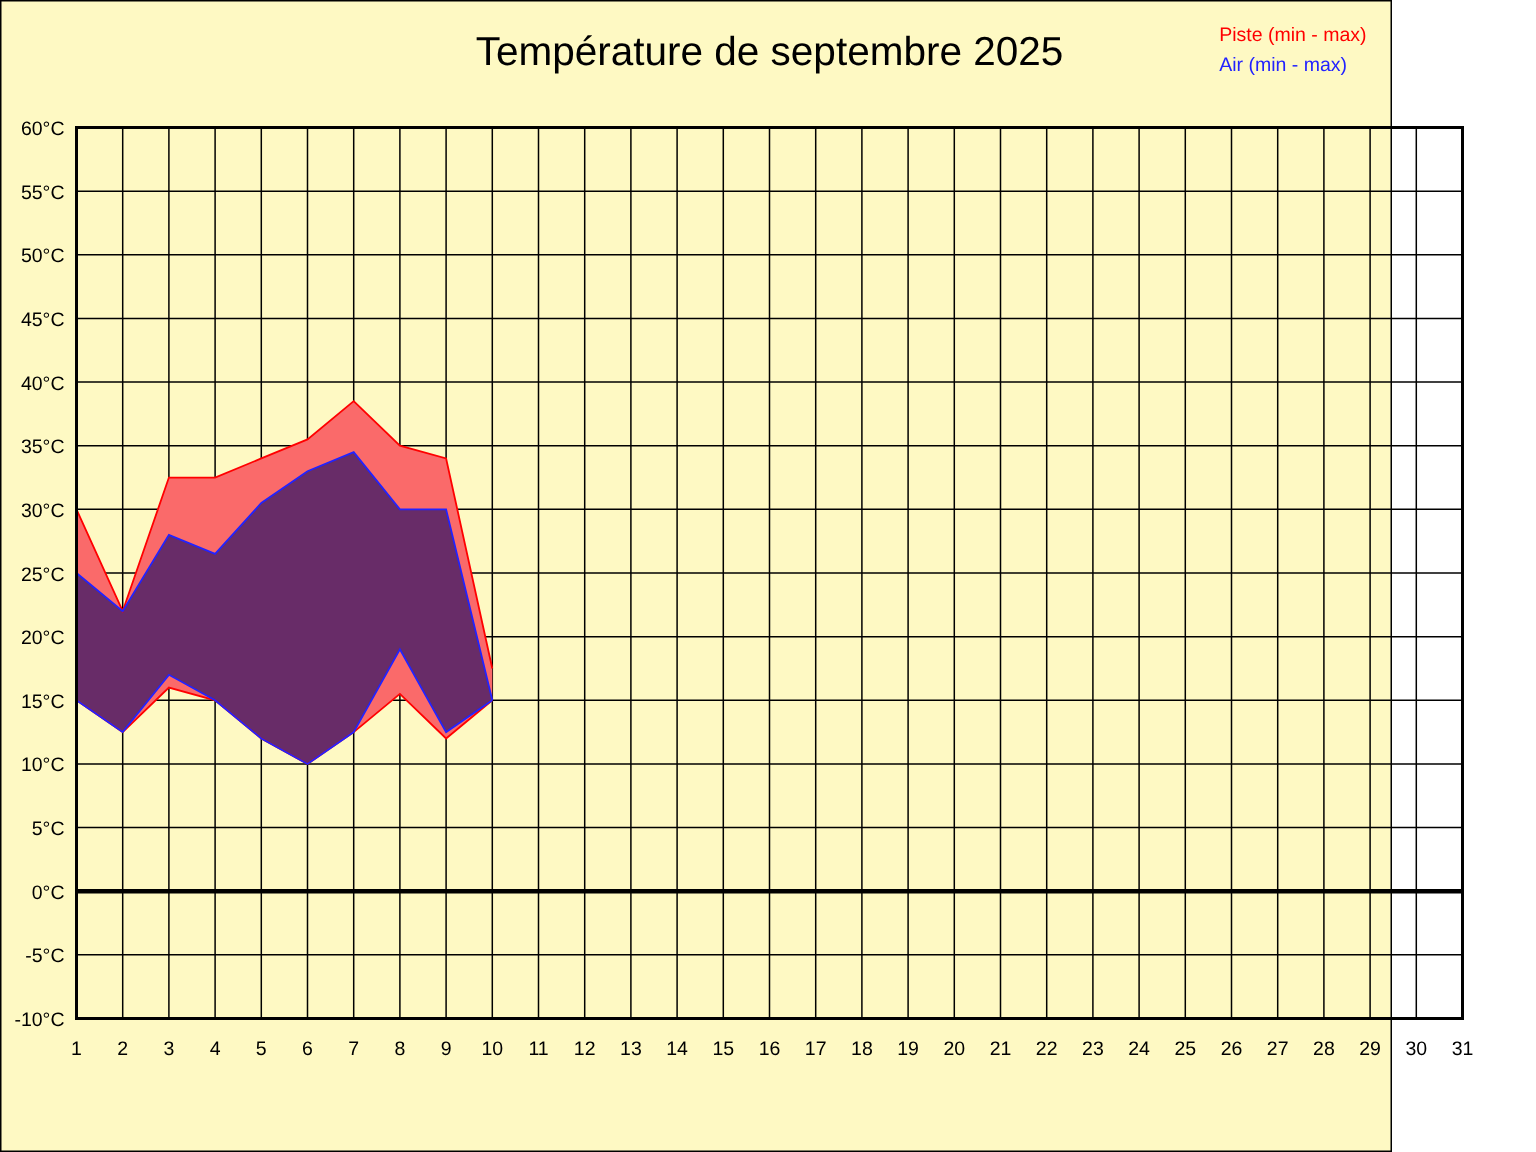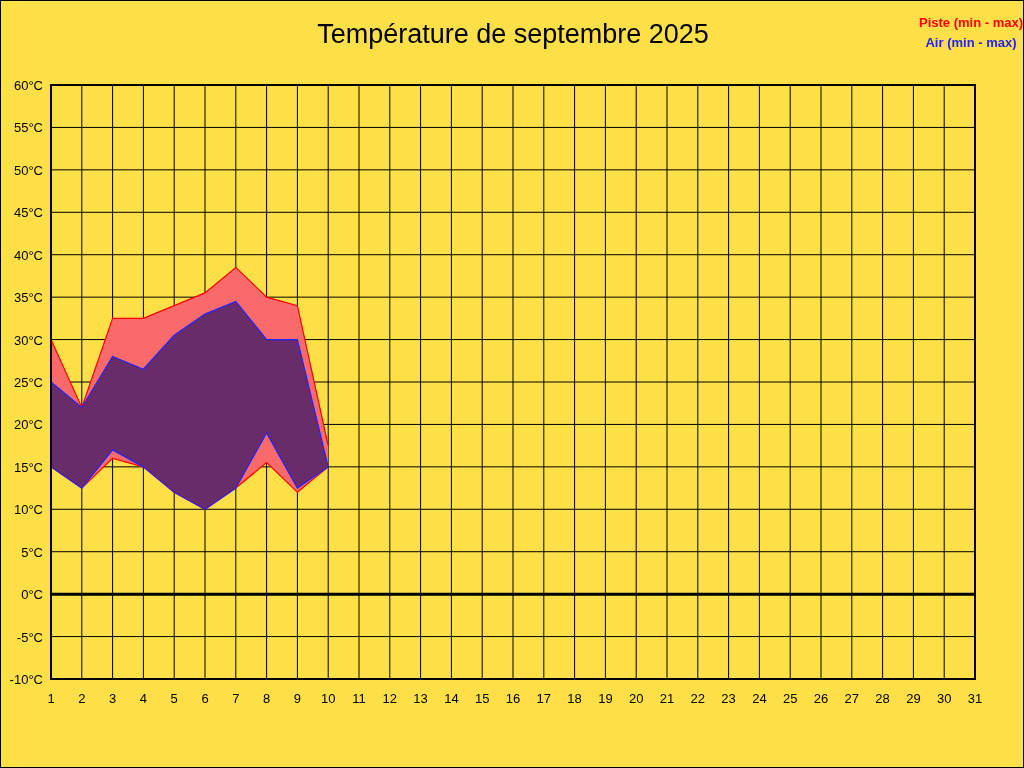--- a/index.html
+++ b/index.html
@@ -5,39 +5,38 @@
 <style>
   html,body{margin:0;padding:0;}
   body{
     width:1024px;height:768px;
     background:#ffffff;
     font-family:"Liberation Sans", sans-serif;
     overflow:hidden;
   }
   #page{
     position:relative;
-    width:1024px;height:768px;
+    width:928px;height:768px;
     box-sizing:border-box;
     border:1px solid #000000;
-    background:#fde047;
+    background:#fef9c3;
   }
   #chart-title{
     position:absolute;
     left:0;top:18px;width:1024px;
     text-align:center;
     font-size:27px;
     color:#000000;
     letter-spacing:0px;
   }
   #legend{
     position:absolute;
-    right:0;top:12px;
-    text-align:center;
+    right:16px;top:12px;
+    text-align:left;
     line-height:20px;
-    font-weight:bold;
   }
   .legend-entry{
     font-size:13px;
     white-space:nowrap;
     display:block;
   }
   .legend-piste{color:#ff0000;}
   .legend-air{color:#2222ff;}
   #plot-wrap{
     position:absolute;

